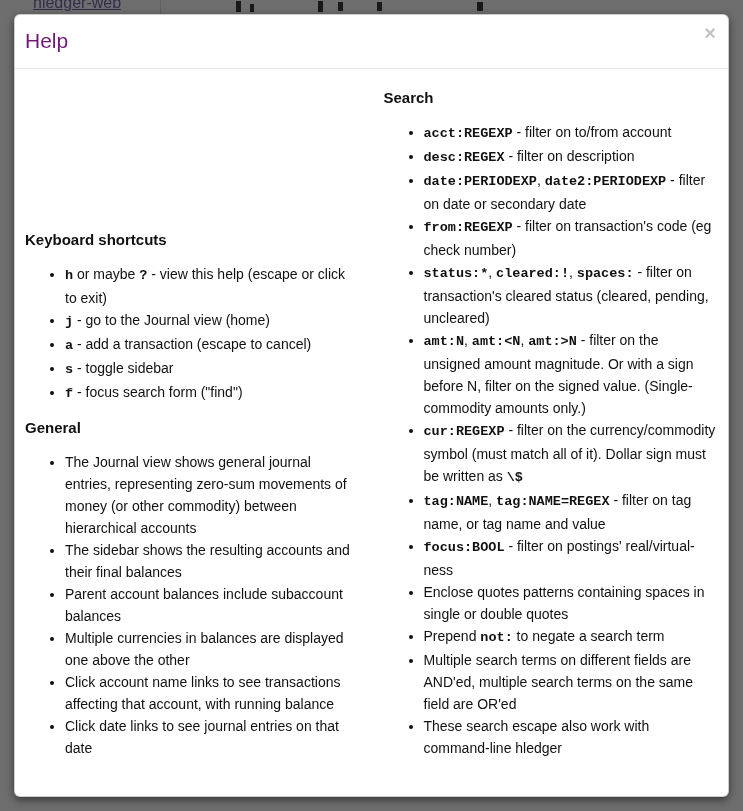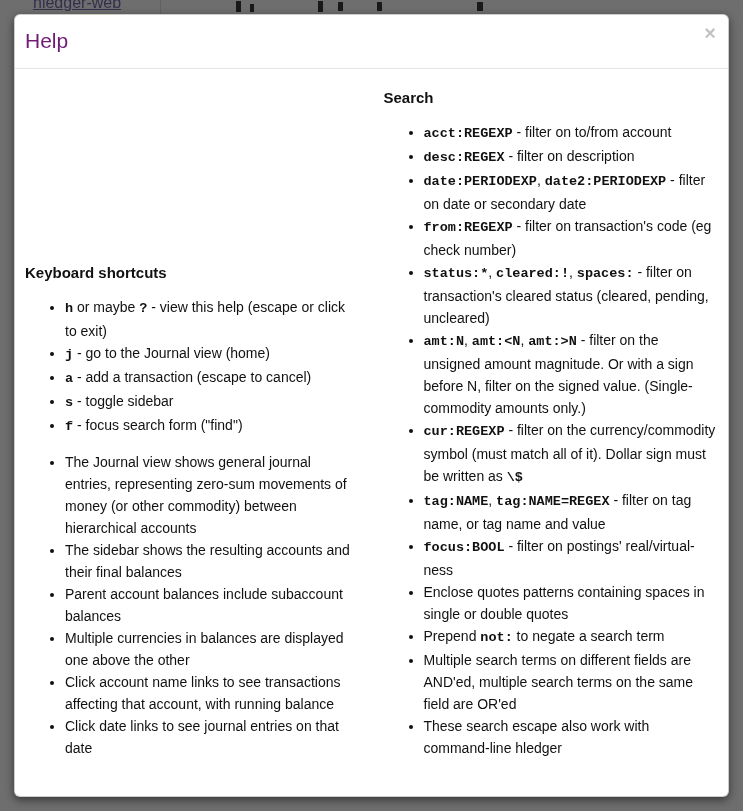--- a/index.html
+++ b/index.html
@@ -158,20 +158,21 @@
   <div class="modal-body">
     <div class="help-col left">
         <h4 class="section-heading">Keyboard shortcuts</h4>
         <ul>
           <li><code>h</code> or maybe <code>?</code> - view this help (escape or click to exit)</li>
           <li><code>j</code> - go to the Journal view (home)</li>
           <li><code>a</code> - add a transaction (escape to cancel)</li>
           <li><code>s</code> - toggle sidebar</li>
           <li><code>f</code> - focus search form ("find")</li>
         </ul>
+        <h4 class="section-heading">General</h4>
         <ul>
           <li>The Journal view shows general journal entries, representing zero-sum movements of money (or other commodity) between hierarchical accounts</li>
           <li>The sidebar shows the resulting accounts and their final balances</li>
           <li>Parent account balances include subaccount balances</li>
           <li>Multiple currencies in balances are displayed one above the other</li>
           <li>Click account name links to see transactions affecting that account, with running balance</li>
           <li>Click date links to see journal entries on that date</li>
         </ul>
       </div>
     <div class="help-col right">

